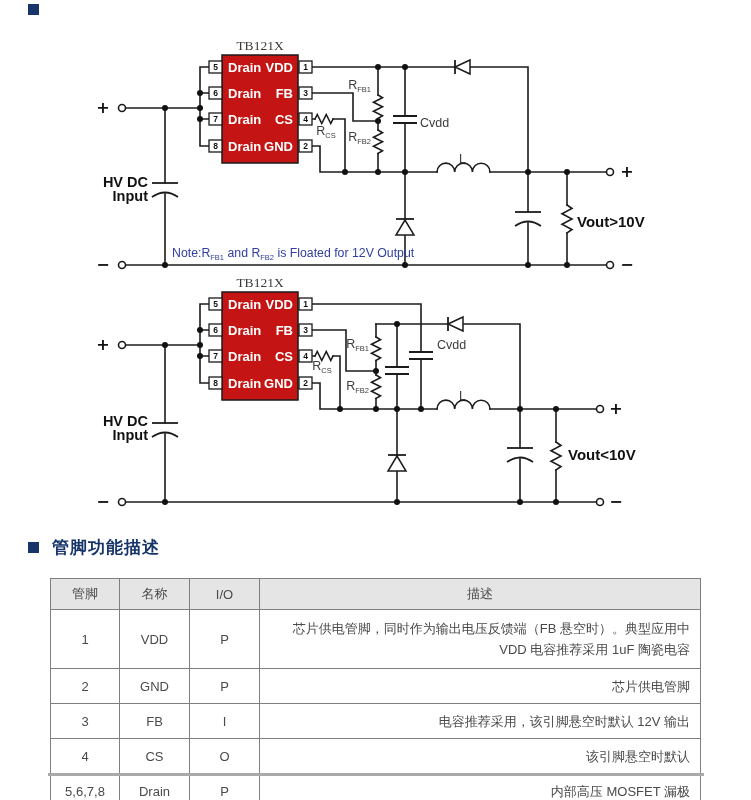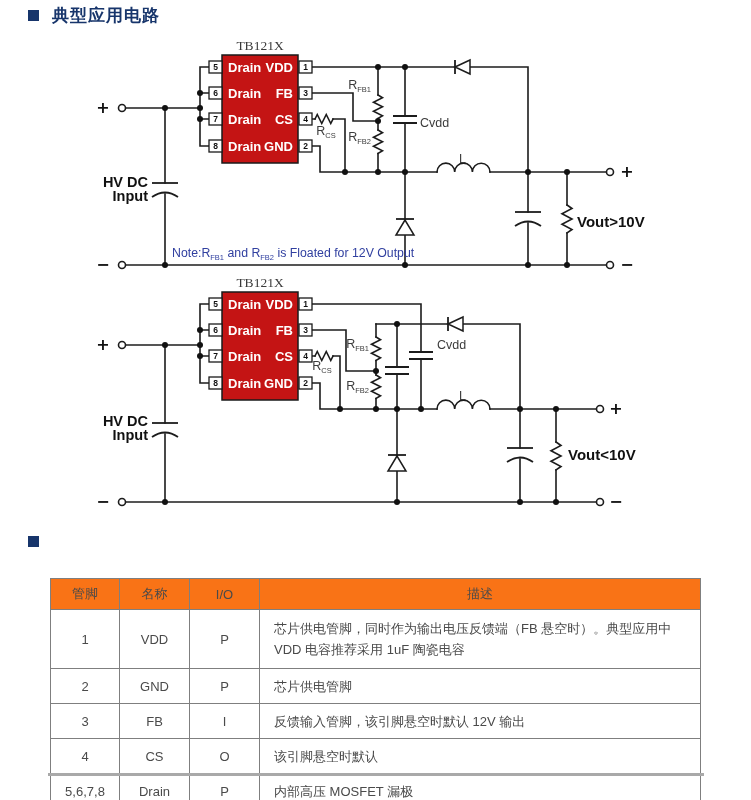--- a/index.html
+++ b/index.html
@@ -19,32 +19,31 @@
   .pinlab{font:bold 13px "Liberation Sans",sans-serif;fill:#fff;}
   .chipname{font:13.5px "Liberation Serif",serif;fill:#3a3a3a;text-anchor:middle;}
   .lbl{font:12.5px "Liberation Sans",sans-serif;fill:#3c3c3c;}
   .sub{font-size:7.5px;}
   .blbl{font:bold 14.5px "Liberation Sans",sans-serif;fill:#111;text-anchor:end;}
   .vout{font:bold 15px "Liberation Sans",sans-serif;fill:#111;}
   .note{font:12.3px "Liberation Sans",sans-serif;fill:#3140a0;}
   .pm{font:bold 16px "DejaVu Sans",sans-serif;fill:#111;text-anchor:middle;}
   .pin-table{position:absolute;left:50px;top:578px;width:650px;border-collapse:collapse;font-size:13px;color:#4a4a4a;table-layout:fixed;}
   .pin-table th,.pin-table td{border:1px solid #7f7f7f;text-align:center;padding:0;}
-  .pin-table th{background:#f97316;font-weight:normal;height:30px;color:#4a4a4a;}
+  .pin-table th{background:#e5e5e5;font-weight:normal;height:30px;color:#4a4a4a;}
   .pin-table td{height:28px;}
   .pin-table tr.tall td{height:52px;}
-  .pin-table td.desc{text-align:left;padding:3px 10px 3px 14px;line-height:21px;}
+  .pin-table td.desc{text-align:right;padding:3px 10px 3px 14px;line-height:21px;}
   .table-underline{position:absolute;left:48px;top:773px;width:656px;height:3px;background:#a9a9a9;}
 </style>
 </head>
 <body>
 
 <div class="section-header" style="top:4px;">
   <span class="bullet"></span>
-  <span class="section-title">典型应用电路</span>
 </div>
 
 <svg style="top:33px;" width="751" height="242" viewBox="0 0 751 242">
 
   <g>
     <path class="w" d="M125.5,75 H200"></path>
     <path class="w" d="M200,34 V113 M200,34 H209 M200,60 H209 M200,86 H209 M200,113 H209"></path>
     <path class="w" d="M165,75 V150 M165,161 V232"></path>
     <path class="w" d="M125.5,232 H606.5"></path>
     <path class="w" d="M312,34 H528 V139"></path>
@@ -265,20 +264,21 @@
   <text class="lbl" x="369" y="73" text-anchor="end"><tspan>R</tspan><tspan class="sub" dy="2.5">FB1</tspan></text>
   <text class="lbl" x="369" y="115" text-anchor="end"><tspan>R</tspan><tspan class="sub" dy="2.5">FB2</tspan></text>
   <text class="lbl" x="322" y="95" text-anchor="middle"><tspan>R</tspan><tspan class="sub" dy="2.5">CS</tspan></text>
   <text class="lbl" x="437" y="74">Cvdd</text>
   <text class="lbl" x="459" y="125">L</text>
   <text class="vout" x="568" y="185">Vout&lt;10V</text>
 </svg>
 
 <div class="section-header" style="top:536px;">
   <span class="bullet"></span>
+  <span class="section-title">管脚功能描述</span>
 </div>
 
 <table class="pin-table">
   <colgroup>
       <col style="width:69px">
       <col style="width:70px">
       <col style="width:70px">
       <col style="width:441px">
     </colgroup>
   <thead>
@@ -299,21 +299,21 @@
     <tr>
       <td>2</td>
       <td>GND</td>
       <td>P</td>
       <td class="desc">芯片供电管脚</td>
     </tr>
     <tr>
       <td>3</td>
       <td>FB</td>
       <td>I</td>
-      <td class="desc">反馈输入管脚，该引脚悬空时默认 12V 输出</td>
+      <td class="desc">电容推荐采用，该引脚悬空时默认 12V 输出</td>
     </tr>
     <tr>
       <td>4</td>
       <td>CS</td>
       <td>O</td>
       <td class="desc">该引脚悬空时默认</td>
     </tr>
     <tr>
       <td>5,6,7,8</td>
       <td>Drain</td>

